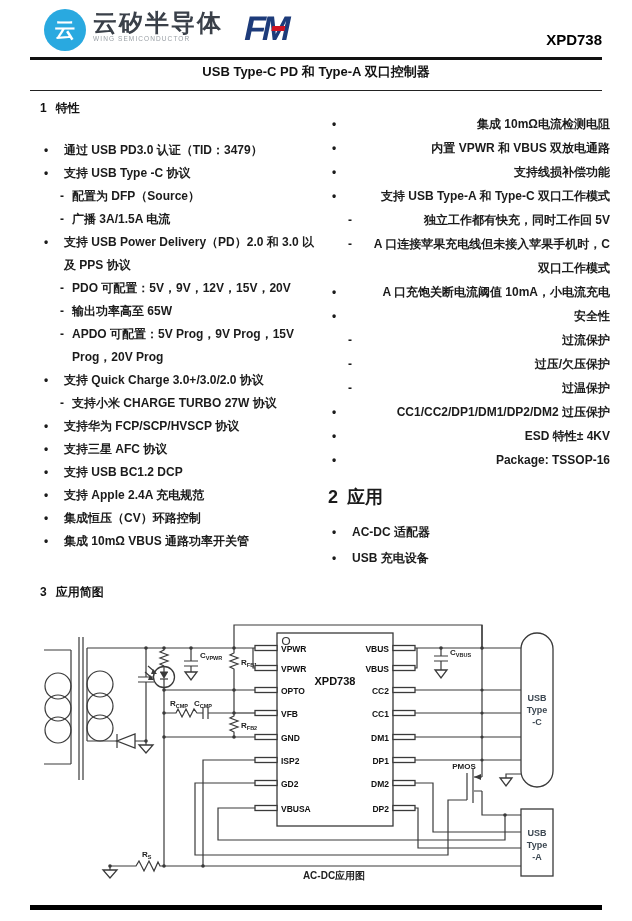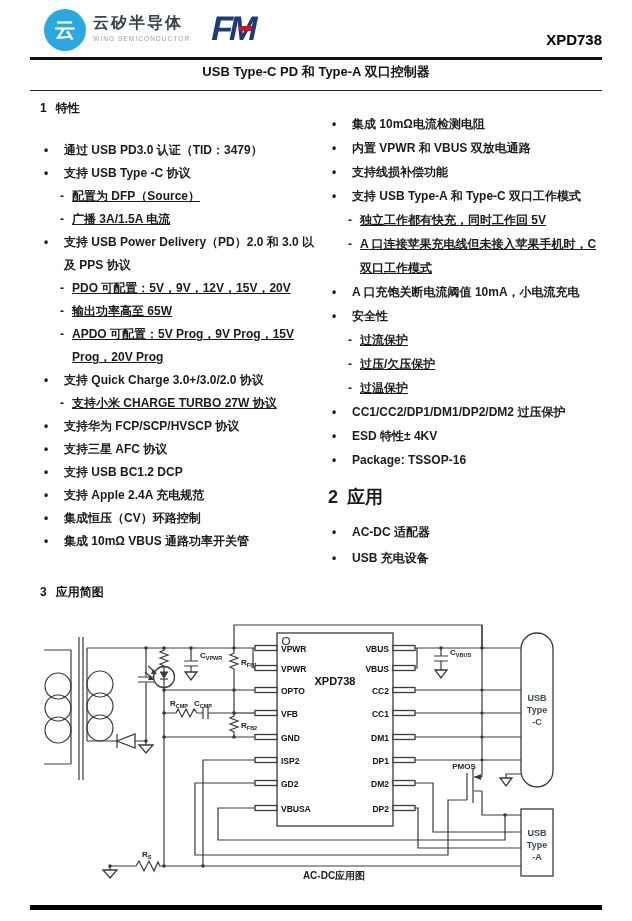--- a/index.html
+++ b/index.html
@@ -3,38 +3,38 @@
 <meta charset="utf-8">
 <style>
   html,body{margin:0;padding:0;background:#e8e8e8;}
   .page{position:relative;width:632px;height:921px;background:#ffffff;margin:0 auto;
         font-family:"Liberation Sans","DejaVu Sans",sans-serif;color:#1b1b1b;overflow:hidden;}
   
   .logo-wrap{position:absolute;left:44px;top:9px;display:flex;align-items:flex-start;}
   .wing-circle{width:42px;height:42px;border-radius:50%;background:#29a9e0;color:#fff;
                display:flex;align-items:center;justify-content:center;font-size:21px;font-weight:bold;}
   .brand-block{margin-left:7px;margin-top:4px;}
-  .brand-cn{font-size:16px;font-weight:bold;color:#3a4049;letter-spacing:2px;line-height:20px;}
+  .brand-cn{font-size:24px;font-weight:bold;color:#3a4049;letter-spacing:2px;line-height:20px;}
   .brand-en{font-size:6.5px;color:#9aa0a6;letter-spacing:1.1px;margin-top:2px;}
   .fm-logo{position:relative;margin-left:22px;margin-top:2px;transform:skewX(-12deg);
            font-weight:bold;font-size:34px;line-height:34px;color:#1d3b7a;letter-spacing:-3px;}
   .fm-dash{position:absolute;left:27px;top:15px;width:13px;height:5px;background:#cf1322;}
   .part-no{position:absolute;right:30px;top:31px;font-size:15px;font-weight:bold;color:#000;}
   .rule-thick{position:absolute;left:30px;width:572px;height:3px;background:#111;}
   .rule-thin{position:absolute;left:30px;width:572px;height:1px;background:#222;}
   .doc-title{position:absolute;left:0;top:63px;width:100%;text-align:center;
              font-size:13px;font-weight:bold;color:#111;}
   
   .sec-head{position:absolute;font-size:12px;font-weight:bold;color:#111;}
   .sec-head .num{margin-right:9px;}
   .col{position:absolute;font-size:12px;font-weight:600;}
   .feat{position:relative;padding-left:24px;line-height:23px;}
-  .rcol .feat{line-height:24px;}
+  .rcol .feat{line-height:24px;text-align:right;}
   .feat::before{content:"\2022";position:absolute;left:4px;}
-  .feat.sub{padding-left:32px;text-decoration:underline;}
+  .feat.sub{padding-left:32px;}
   .feat.sub::before{content:"-";left:20px;}
   .apps-head{font-size:18px;font-weight:bold;margin:13px 0 10px 0;}
   .apps-head .num{margin-right:9px;}
   .app-item{position:relative;padding-left:24px;line-height:26px;}
   .app-item::before{content:"\2022";position:absolute;left:4px;}
   
   .schem{position:absolute;left:0;top:612px;}
   .schem text{font-family:"Liberation Sans","DejaVu Sans",sans-serif;}
   .wire{stroke:#3a3a3a;stroke-width:1.2;fill:none;}
   .box{stroke:#3a3a3a;stroke-width:1.3;fill:#fff;}

